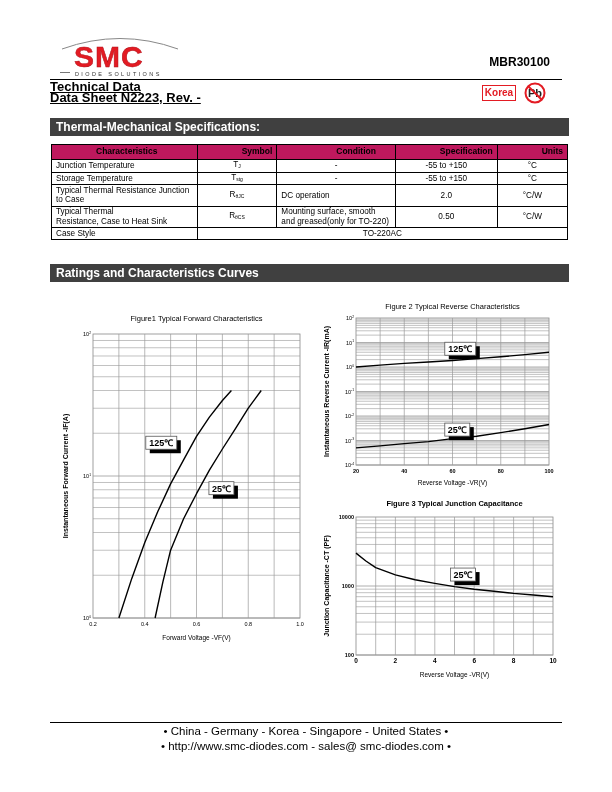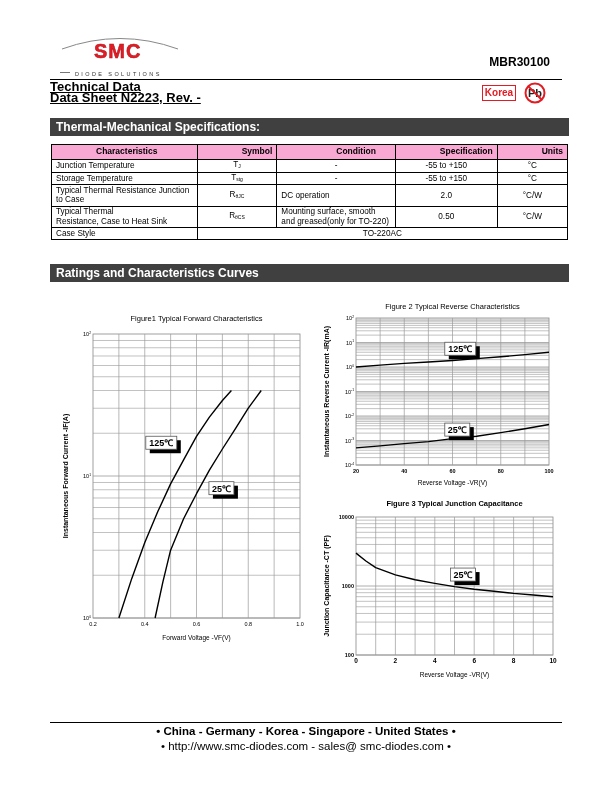--- a/index.html
+++ b/index.html
@@ -4,38 +4,38 @@
 <style>
   * { box-sizing: border-box; margin: 0; padding: 0; }
   html, body { width: 612px; height: 792px; background: #fff; overflow: hidden; }
   body { position: relative; font-family: "Liberation Sans", sans-serif; color: #000; }
 
   .abs { position: absolute; }
 
   
   .logo { left: 60px; top: 32px; width: 120px; height: 48px; }
   .logo-arc { position: absolute; left: 0; top: 0; width: 120px; height: 20px; }
-  .logo-text { position: absolute; left: 14px; top: 8px; font-family: "Liberation Sans", sans-serif; font-weight: bold; font-size: 20px; color: #e31b23; letter-spacing: 1px; margin-left: 20px; -webkit-text-stroke: 0.5px #b0101a; }
+  .logo-text { position: absolute; left: 14px; top: 8px; font-family: "Liberation Sans", sans-serif; font-weight: bold; font-size: 30px; color: #e31b23; letter-spacing: 1px; -webkit-text-stroke: 0.5px #b0101a; }
   .logo-sub { position: absolute; left: 15px; top: 39px; font-size: 5.5px; letter-spacing: 2.4px; color: #333; }
   .logo-line { position: absolute; left: 0; top: 40px; width: 10px; border-top: 1px solid #777; }
 
   .part-number { right: 62px; top: 55px; font-size: 12px; font-weight: bold; }
   .header-rule { left: 50px; top: 79px; width: 512px; border-top: 1px solid #000; }
   .tech-data { left: 50px; top: 81px; font-size: 13px; font-weight: bold; line-height: 11px; text-decoration: underline; }
 
   .rohs { left: 482px; top: 85px; width: 34px; height: 16px; border: 1.5px solid #e31b23; color: #e31b23; font-size: 10px; font-weight: bold; text-align: center; line-height: 13px; font-family: "Liberation Sans", sans-serif; }
   .nopb { left: 524px; top: 82px; width: 22px; height: 22px; }
 
   
   .section-bar { left: 50px; width: 519px; height: 18px; background: #404040; color: #fff; font-weight: bold; font-size: 12px; line-height: 18px; padding-left: 6px; }
 
   
   .spec-table { left: 51px; top: 144px; width: 517px; border-collapse: collapse; font-size: 8.2px; }
   .spec-table td, .spec-table th { border: 1px solid #000; padding: 0 4px; vertical-align: middle; line-height: 9.5px; }
-  .spec-table th { background: #f9a8d4; font-weight: bold; height: 15px; font-size: 8.5px; padding-left: 44px; }
+  .spec-table th { background: #be185d; font-weight: bold; height: 15px; font-size: 8.5px; padding-left: 44px; }
   .spec-table th.l { text-align: left; }
   .spec-table td.c { text-align: center; }
   .spec-table tr.r1 td { height: 11.5px; margin-top: 18px; }
   .spec-table tr.r2 td { height: 21.5px; }
   .sub { font-size: 5px; vertical-align: -1px; }
   svg text { font-family: "Liberation Sans", sans-serif; }
 
   
   .footer-rule { left: 50px; top: 722px; width: 512px; border-top: 1px solid #000; }
   .footer-line { left: 0; width: 612px; text-align: center; font-size: 11.5px; }
@@ -294,14 +294,14 @@
       <text x="454.5" y="677" font-size="6.5" text-anchor="middle">Reverse Voltage -VR(V)</text>
       <text x="329" y="586" font-size="7" font-weight="bold" text-anchor="middle" transform="rotate(-90 329 586)">Junction Capacitance -CT (PF)</text>
       <path d="M356.0 553.1 L365.9 561.0 L375.7 567.6 L395.4 574.9 L415.1 579.8 L434.8 583.4 L454.5 586.6 L474.2 589.2 L493.9 591.2 L513.6 593.4 L533.3 595.0 L553.0 596.7 " fill="none" stroke="#000" stroke-width="1.4" stroke-linejoin="round"></path>
       <rect x="454.56" y="572.06" width="25" height="13" fill="#000"></rect>
       <rect x="450.56" y="568.06" width="25" height="13" fill="#fff" stroke="#555" stroke-width="0.8"></rect>
       <text x="463.06" y="578.06" font-size="9" font-weight="bold" text-anchor="middle">25℃</text>
     </g>
   </svg>
 
 <div class="abs footer-rule"></div>
-<div class="abs footer-line" style="top:725px;font-weight:bold;">• China  -  Germany  -  Korea  -  Singapore  -  United States •</div>
+<div class="abs footer-line" style="top:725px;">• China  -  Germany  -  Korea  -  Singapore  -  United States •</div>
 <div class="abs footer-line" style="top:740px;">• http://www.smc-diodes.com  -  sales@ smc-diodes.com •</div>
 
 </body></html>

